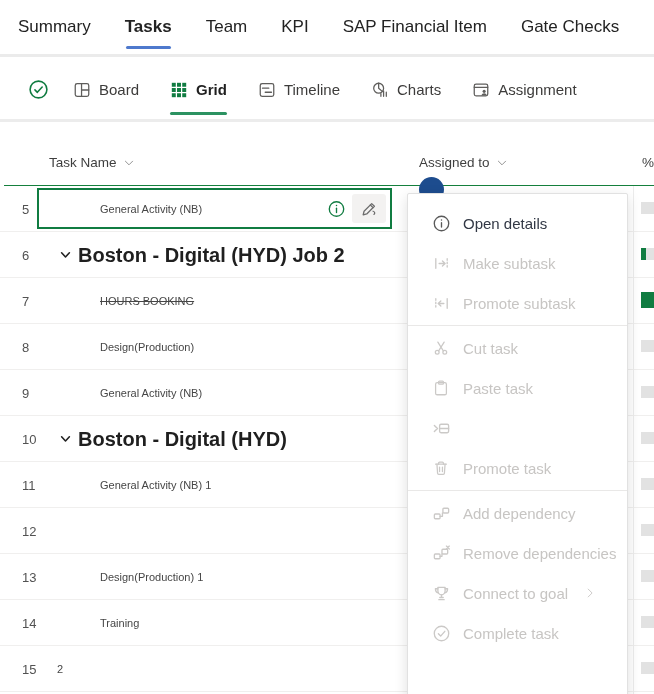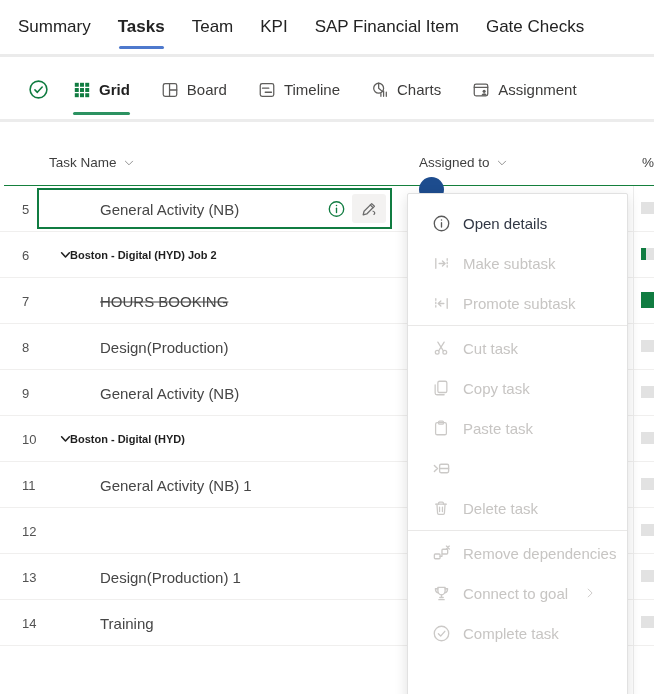--- a/index.html
+++ b/index.html
@@ -6,21 +6,21 @@
   body{
     width:654px;height:694px;overflow:hidden;position:relative;
     background:#fff;font-family:"Liberation Sans",sans-serif;
     -webkit-font-smoothing:antialiased;color:#242424;
   }
   .icon svg{display:block;}
 
   
   .tabbar{
     position:absolute;left:0;top:0;width:654px;height:57px;
-    display:flex;align-items:center;gap:27px;padding-left:18px;box-sizing:border-box;
+    display:flex;align-items:center;gap:34px;padding-left:18px;box-sizing:border-box;
     background:#fff;border-bottom:3px solid #ebebeb;
   }
   .tab{font-size:17px;color:#232323;position:relative;height:100%;
        display:flex;align-items:center;cursor:pointer;white-space:nowrap;}
   .tab.active{font-weight:700;}
   .tab.active::after{content:"";position:absolute;left:1px;right:1px;bottom:5px;height:3px;
        background:#4e79cd;border-radius:2px;}
 
   
   .toolbar{
@@ -49,23 +49,23 @@
   .col-assigned{left:415px;}
   .col-pct{left:638px;}
   .sort-ch{color:#8f8f8f;}
 
   
   .rows{position:absolute;left:0;top:186px;width:654px;}
   .row{position:relative;height:45px;border-bottom:1px solid #f0efee;background:#fff;}
   .row-num{position:absolute;left:22px;top:50%;transform:translateY(-50%);
     font-size:13px;color:#525252;}
   .task-name{position:absolute;top:50%;transform:translateY(-50%);
-    font-size:15px;color:#464646;white-space:nowrap;}
+    font-size:11px;color:#464646;white-space:nowrap;}
   .lvl-child .task-name{left:100px;}
-  .lvl-group .task-name{left:70px;font-weight:700;font-size:11px;color:#1f1f1f;}
+  .lvl-group .task-name{left:78px;font-weight:700;font-size:20px;color:#1f1f1f;}
   .lvl-group2 .task-name{left:57px;}
   .row.strike .task-name{text-decoration:line-through;}
   .grp-chev{position:absolute;left:59px;top:50%;transform:translateY(-50%);color:#222;}
 
   .sel-box{position:absolute;left:37px;top:2px;width:355px;bottom:2px;
     border:2px solid #107c41;box-sizing:border-box;pointer-events:none;z-index:2;}
   .row-info{position:absolute;left:327px;top:50%;transform:translateY(-50%);
     color:#107c41;z-index:3;cursor:pointer;}
   .row-edit{position:absolute;left:352px;top:8px;width:34px;height:29px;border-radius:3px;
     background:#f3f2f1;display:flex;align-items:center;justify-content:center;
@@ -113,49 +113,49 @@
   </nav>
 
 <div class="toolbar">
   <span class="icon check-status">
       <svg width="21" height="21" viewBox="0 0 20 20" fill="none" stroke="currentColor" stroke-width="1.4" stroke-linecap="round" stroke-linejoin="round">
         <circle cx="10" cy="10" r="8" stroke-width="1.5"></circle>
         <path d="M6.6 10.4l2.3 2.3 4.6-5" stroke-width="1.5"></path>
       </svg>
     </span>
   <div class="views">
+      <div class="view">
+        <span class="icon">
+          <svg width="18" height="18" viewBox="0 0 20 20" fill="none" stroke="currentColor" stroke-width="1.4" stroke-linecap="round" stroke-linejoin="round">
+            <rect x="2.5" y="3" width="15" height="14" rx="2"></rect>
+            <path d="M9.5 3v14M9.5 10h8"></path>
+          </svg>
+        </span>
+        <span class="vlabel">Board</span>
+      </div>
       <div class="view active">
         <span class="icon">
           <svg width="18" height="18" viewBox="0 0 20 20" fill="currentColor">
             <rect x="2" y="2" width="4.4" height="4.4"></rect>
             <rect x="7.8" y="2" width="4.4" height="4.4"></rect>
             <rect x="13.6" y="2" width="4.4" height="4.4"></rect>
             <rect x="2" y="7.8" width="4.4" height="4.4"></rect>
             <rect x="7.8" y="7.8" width="4.4" height="4.4"></rect>
             <rect x="13.6" y="7.8" width="4.4" height="4.4"></rect>
             <rect x="2" y="13.6" width="4.4" height="4.4"></rect>
             <rect x="7.8" y="13.6" width="4.4" height="4.4"></rect>
             <rect x="13.6" y="13.6" width="4.4" height="4.4"></rect>
           </svg>
         </span>
         <span class="vlabel">Grid</span>
       </div>
       <div class="view">
         <span class="icon">
           <svg width="18" height="18" viewBox="0 0 20 20" fill="none" stroke="currentColor" stroke-width="1.4" stroke-linecap="round" stroke-linejoin="round">
             <rect x="2.5" y="3" width="15" height="14" rx="2"></rect>
-            <path d="M9.5 3v14M9.5 10h8"></path>
-          </svg>
-        </span>
-        <span class="vlabel">Board</span>
-      </div>
-      <div class="view">
-        <span class="icon">
-          <svg width="18" height="18" viewBox="0 0 20 20" fill="none" stroke="currentColor" stroke-width="1.4" stroke-linecap="round" stroke-linejoin="round">
-            <rect x="2.5" y="3" width="15" height="14" rx="2"></rect>
             <path d="M5 8h7M8 12.5h7"></path>
           </svg>
         </span>
         <span class="vlabel">Timeline</span>
       </div>
       <div class="view">
         <span class="icon">
           <svg width="18" height="18" viewBox="0 0 20 20" fill="none" stroke="currentColor" stroke-width="1.4" stroke-linecap="round" stroke-linejoin="round">
             <circle cx="8.5" cy="8" r="5.5"></circle>
             <path d="M8.5 2.5V8l4 3.5M11 17v-3M14 17v-6M17 17v-4.5"></path>
@@ -291,20 +291,27 @@
         <span class="seg-gray"></span>
       </span>
     </div>
     <div class="row lvl-child">
       <span class="row-num">14</span>
       <span class="task-name">Training</span>
       <span class="bar-frag empty">
         <span class="seg-gray"></span>
       </span>
     </div>
+    <div class="row lvl-group2">
+      <span class="row-num">15</span>
+      <span class="task-name">2</span>
+      <span class="bar-frag empty">
+        <span class="seg-gray"></span>
+      </span>
+    </div>
   </div>
 <div class="col-divider"></div>
 
 <div class="ctx-menu">
     <div class="menu-item">
       <span class="icon">
         <svg width="19" height="19" viewBox="0 0 20 20" fill="none" stroke="currentColor" stroke-width="1.4" stroke-linecap="round" stroke-linejoin="round">
           <circle cx="10" cy="10" r="7.6"></circle>
           <path d="M10 9.2v4.6"></path>
           <circle cx="10" cy="6.4" r="0.8" fill="currentColor" stroke="none"></circle>
@@ -335,29 +342,20 @@
     <div class="menu-sep"></div>
     <div class="menu-item disabled">
       <span class="icon">
         <svg width="18" height="18" viewBox="0 0 20 20" fill="none" stroke="currentColor" stroke-width="1.4" stroke-linecap="round" stroke-linejoin="round">
           <circle cx="5.8" cy="14.8" r="2.1"></circle>
           <circle cx="14.2" cy="14.8" r="2.1"></circle>
           <path d="M7.4 13.2L13.5 3.5M12.6 13.2L6.5 3.5"></path>
         </svg>
       </span>
       <span class="mlabel">Cut task</span>
-    </div>
-    <div class="menu-item disabled">
-      <span class="icon">
-        <svg width="18" height="18" viewBox="0 0 20 20" fill="none" stroke="currentColor" stroke-width="1.4" stroke-linecap="round" stroke-linejoin="round">
-          <rect x="6.5" y="2.5" width="10" height="12.5" rx="1.8"></rect>
-          <path d="M13.5 17.5h-8A2 2 0 013.5 15.5V6.5"></path>
-        </svg>
-      </span>
-      <span class="mlabel">Copy task</span>
     </div>
     <div class="menu-item disabled">
       <span class="icon">
         <svg width="18" height="18" viewBox="0 0 20 20" fill="none" stroke="currentColor" stroke-width="1.4" stroke-linecap="round" stroke-linejoin="round">
           <rect x="4" y="4" width="12" height="13.5" rx="1.8"></rect>
           <rect x="7.3" y="2.3" width="5.4" height="3.4" rx="1"></rect>
         </svg>
       </span>
       <span class="mlabel">Paste task</span>
     </div>
@@ -372,23 +370,33 @@
     </div>
     <div class="menu-item disabled">
       <span class="icon">
         <svg width="18" height="18" viewBox="0 0 20 20" fill="none" stroke="currentColor" stroke-width="1.4" stroke-linecap="round" stroke-linejoin="round">
           <path d="M4 5.8h12"></path>
           <path d="M7.3 5.8V4.6c0-.6.5-1.1 1.1-1.1h3.2c.6 0 1.1.5 1.1 1.1v1.2"></path>
           <path d="M5.5 5.8l.7 10c.05.7.6 1.2 1.3 1.2h5c.7 0 1.25-.5 1.3-1.2l.7-10"></path>
           <path d="M8.4 9v5M11.6 9v5"></path>
         </svg>
       </span>
-      <span class="mlabel">Delete task</span>
+      <span class="mlabel">Promote task</span>
     </div>
     <div class="menu-sep"></div>
+    <div class="menu-item disabled">
+      <span class="icon">
+        <svg width="19" height="19" viewBox="0 0 20 20" fill="none" stroke="currentColor" stroke-width="1.4" stroke-linecap="round" stroke-linejoin="round">
+          <rect x="2.5" y="10.5" width="6" height="5" rx="1"></rect>
+          <rect x="11.5" y="4.5" width="6" height="5" rx="1"></rect>
+          <path d="M8.5 13h2.5V9.5"></path>
+        </svg>
+      </span>
+      <span class="mlabel">Add dependency</span>
+    </div>
     <div class="menu-item disabled">
       <span class="icon">
         <svg width="19" height="19" viewBox="0 0 20 20" fill="none" stroke="currentColor" stroke-width="1.4" stroke-linecap="round" stroke-linejoin="round">
           <rect x="2.5" y="10.5" width="6" height="5" rx="1"></rect>
           <rect x="10.5" y="5.5" width="6" height="5" rx="1"></rect>
           <path d="M8.5 13h2v-2.5"></path>
           <path d="M15.2 2.2l3 3M18.2 2.2l-3 3"></path>
         </svg>
       </span>
       <span class="mlabel">Remove dependencies</span>

